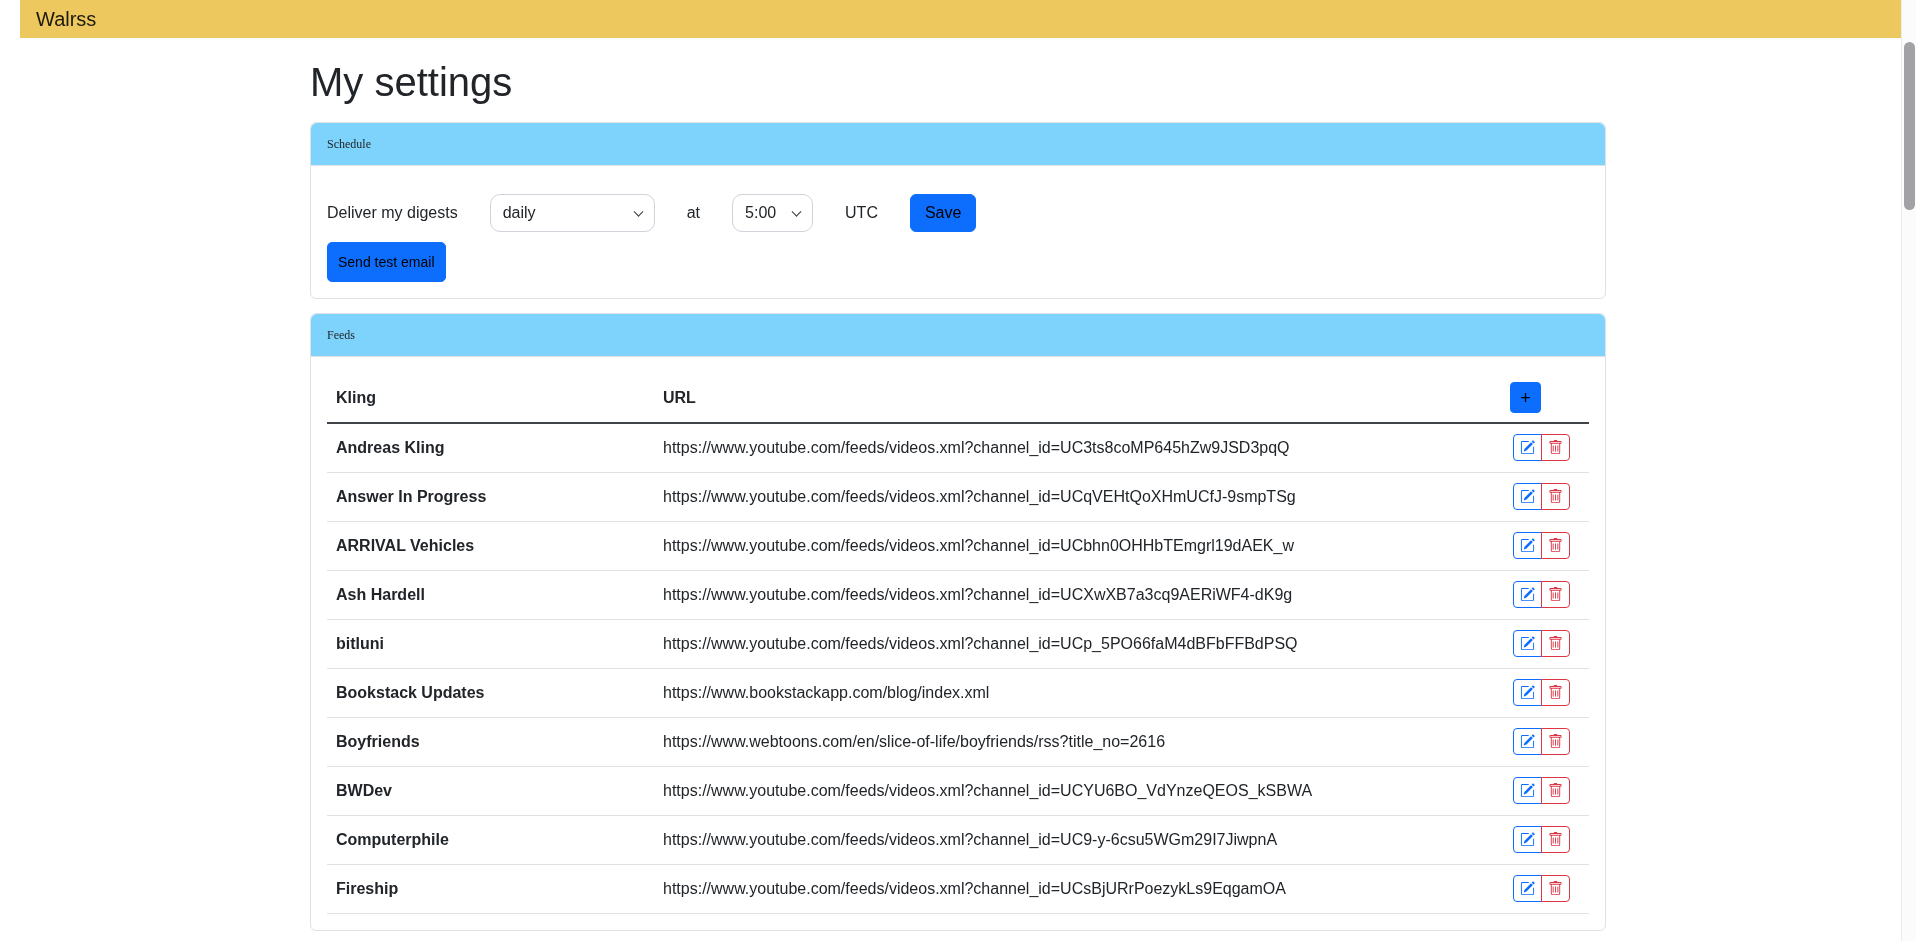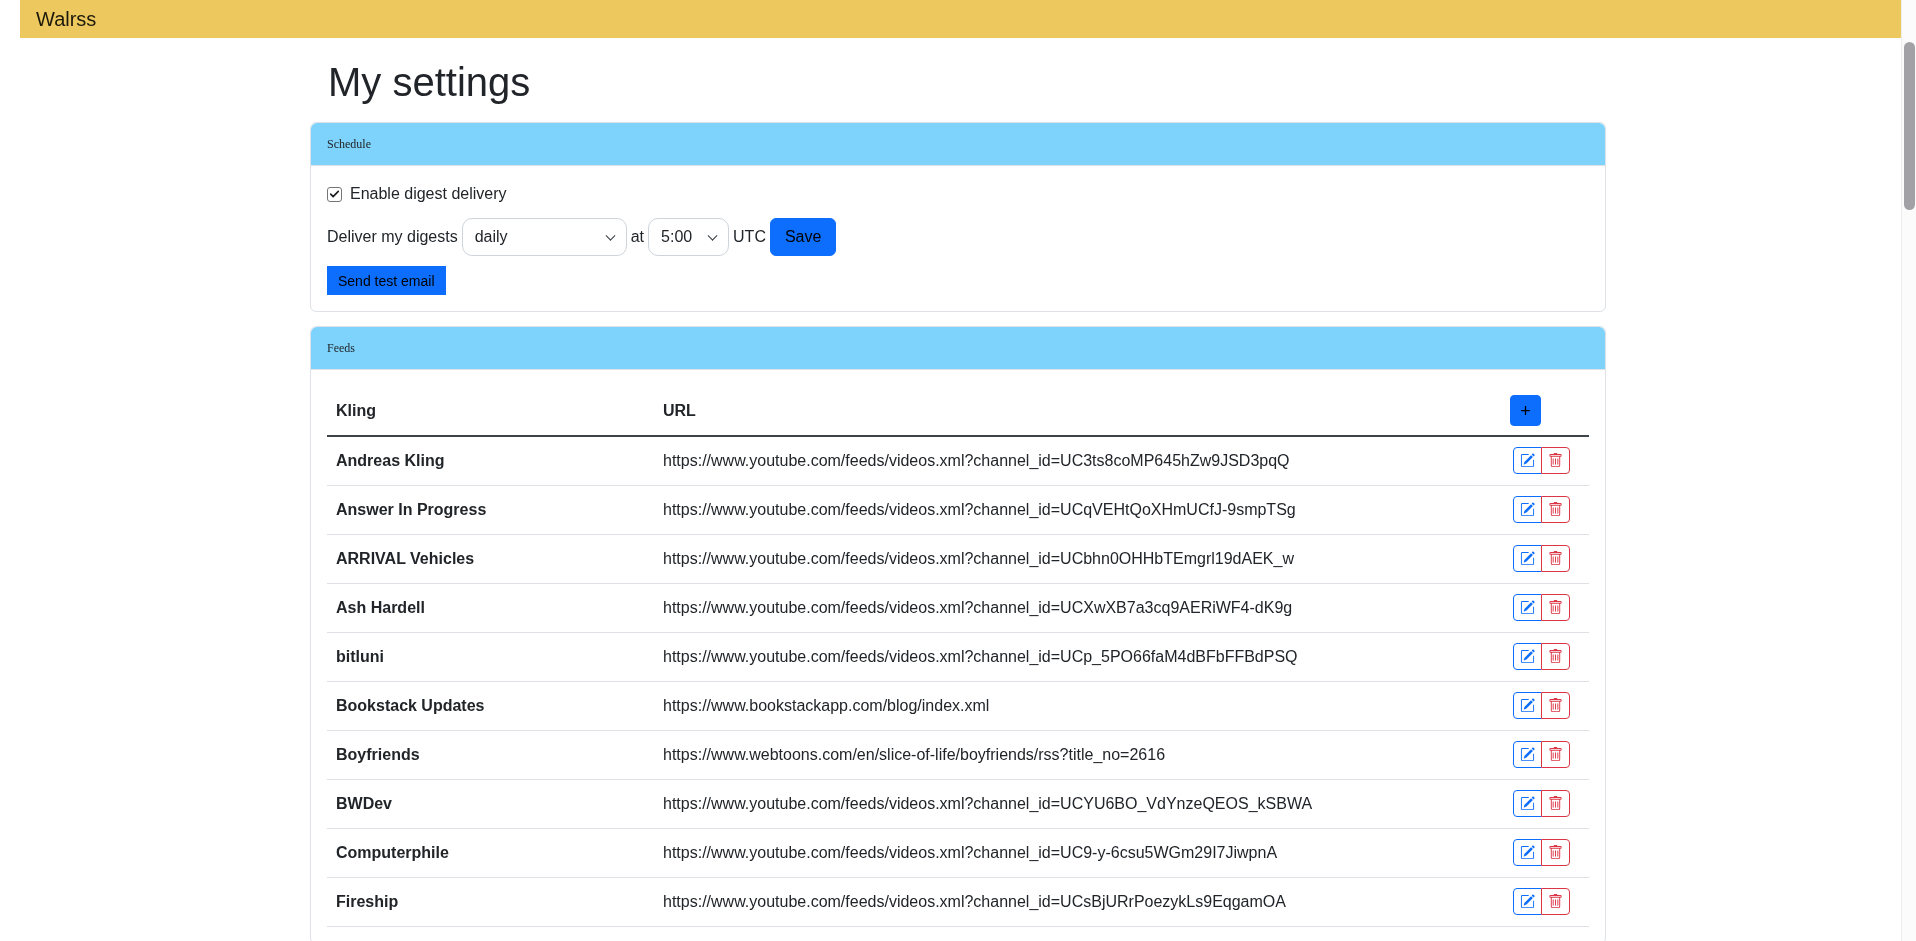--- a/index.html
+++ b/index.html
@@ -18,38 +18,38 @@
   }
   
   .navbar{
     height:38px;background:var(--navbar);display:flex;align-items:center;
     padding:0 16px;
     margin-left:20px;
   }
   .navbar-brand{font-size:20px;color:rgba(0,0,0,.88);cursor:pointer;}
   
   .container{width:1296px;margin:0 auto;}
-  h1.page-title{font-size:40px;font-weight:500;margin:20px 18px 16px;line-height:1.2;}
+  h1.page-title{font-size:40px;font-weight:500;margin:20px 0 16px;line-height:1.2;}
   
   .card{
     border:1px solid var(--border);border-radius:6px;background:#fff;
     margin-bottom:14px;
   }
   .card-header{
     padding:9px 16px;background:#7dd3fc;border-bottom:1px solid var(--border);
     border-radius:6px 6px 0 0;font-size:12px;line-height:24px;font-family:Liberation Serif, serif;
   }
   .card-body{padding:16px;}
   
   .check-row{display:flex;align-items:center;gap:8px;font-size:16px;line-height:24px;cursor:default;}
   .checkbox{
     width:15px;height:15px;border:1px solid #767676;border-radius:3px;background:#fff;
     display:inline-flex;align-items:center;justify-content:center;flex:0 0 auto;cursor:pointer;
   }
-  .controls-row{display:flex;align-items:center;gap:4px;margin-top:12px;font-size:16px;}
+  .controls-row{display:flex;align-items:center;gap:32px;margin-top:12px;font-size:16px;}
   .select-wrap{position:relative;display:inline-block;}
   select{
     appearance:none;-webkit-appearance:none;-moz-appearance:none;
     border:1px solid #ced4da;border-radius:10px;background:#fff;color:var(--text);
     font-family:"Liberation Sans",sans-serif;font-size:16px;line-height:24px;
     padding:6px 34px 6px 12px;height:38px;cursor:pointer;
   }
   select.time{padding-right:26px;width:81px;}
   select.freq{width:165px;}
   .chev{
@@ -59,21 +59,21 @@
   }
   .btn{
     display:inline-flex;align-items:center;justify-content:center;
     font-family:"Liberation Sans",sans-serif;cursor:pointer;
     border:1px solid transparent;
   }
   .btn-primary{
     background:var(--primary);border-color:var(--primary);color:#000000;
     font-size:16px;line-height:24px;padding:6px 14px;border-radius:6px;height:38px;
   }
-  .btn-sm{font-size:14px;line-height:20px;padding:4px 10px;border-radius:0;height:29px;margin-top:10px;}
+  .btn-sm{font-size:14px;line-height:20px;padding:4px 10px;border-radius:5px;height:40px;margin-top:10px;}
   
   table.feeds{width:1262px;border-collapse:collapse;table-layout:fixed;font-size:16px;}
   col.c-name{width:328px;} col.c-actions{width:118px;}
   th,td{text-align:left;vertical-align:middle;padding:12px 8px;line-height:24px;}
   th:first-child,td:first-child{padding-left:9px;}
   thead th{border-bottom:2px solid #3f4448;font-weight:700;}
   th.actions{padding-top:9px;padding-bottom:9px;text-align:right;padding-right:19px;}
   tbody td{border-bottom:1px solid var(--border);}
   td.name{font-weight:700;}
   td.url{overflow:hidden;white-space:nowrap;}
@@ -105,28 +105,20 @@
 <nav class="navbar">
   <span class="navbar-brand">Walrss</span>
 </nav>
 
 <main class="container">
   <h1 class="page-title">My settings</h1>
 
   <section class="card">
     <div class="card-header">Schedule</div>
     <div class="card-body">
-      <label class="check-row">
-        <span class="checkbox">
-          <svg width="11" height="11" viewBox="0 0 16 16">
-              <path d="M13.5 3.5 6 11 2.5 7.5" fill="none" stroke="#1b1e21" stroke-width="2.4" stroke-linecap="round" stroke-linejoin="round"></path>
-            </svg>
-        </span>
-        <span>Enable digest delivery</span>
-      </label>
 
       <div class="controls-row">
         <span>Deliver my digests</span>
         <span class="select-wrap">
           <select class="freq">
             <option>daily</option>
           </select>
           <span class="chev"></span>
         </span>
         <span>at</span>

